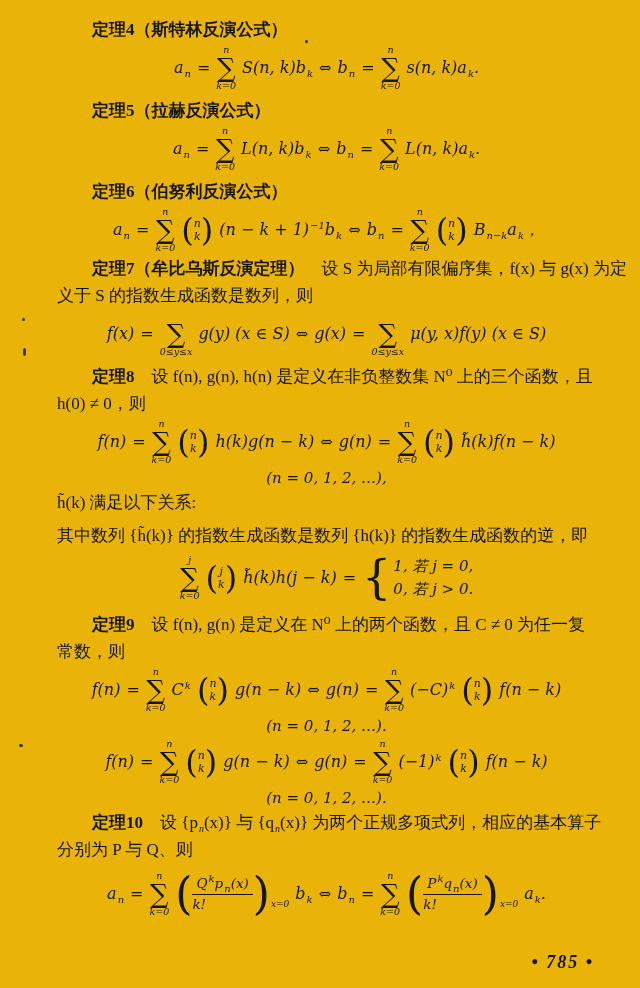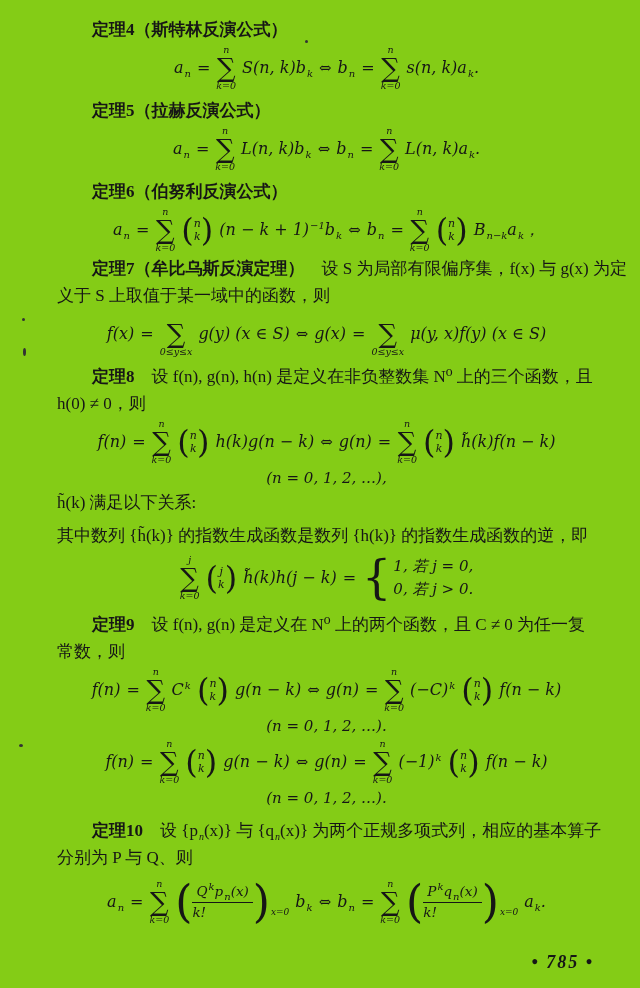--- a/index.html
+++ b/index.html
@@ -1,23 +1,23 @@
 <!DOCTYPE html>
 <html><head>
 <meta charset="utf-8">
 <style>
   html,body{margin:0;padding:0;background:#e8e8e8;}
-  .page{position:relative;width:640px;height:988px;background:#84cc16;color:#161616;overflow:hidden;
+  .page{position:relative;width:640px;height:988px;background:#eab308;color:#161616;overflow:hidden;
         font-family:"Liberation Serif","DejaVu Serif",serif;}
   .content{padding:16px 44px 0 57px;}
   
   .bl{font-size:17px;line-height:27px;white-space:nowrap;}
   .ind{text-indent:35px;}
   .bold{font-weight:bold;}
-  .mt4{margin-top:4px;}.mt6{margin-top:6px;}.mt8{margin-top:8px;}.mt12{margin-top:12px;}
+  .mt4{margin-top:4px;}.mt6{margin-top:6px;}.mt8{}.mt12{margin-top:12px;}
   
   .fr{display:flex;justify-content:center;align-items:center;gap:6px;
       font-family:"DejaVu Serif",serif;font-style:italic;font-size:16px;
       min-height:50px;line-height:1;white-space:nowrap;}
   .fr .grp{display:inline-block;}
   .s{font-size:10px;font-style:italic;line-height:0;margin-left:1px;}
   .u{font-size:10px;font-style:italic;line-height:0;margin-left:1px;}
   .sm{display:inline-flex;flex-direction:column;align-items:center;line-height:1;}
   .sl{font-size:9.5px;font-style:italic;min-height:10px;}
   .sg{font-size:26px;font-style:normal;line-height:1;}
@@ -120,21 +120,21 @@
           <span class="bc">
             <span>n</span>
             <span>k</span>
           </span>
           <span class="bp">)</span>
         </span>
       <span class="grp"><span>B</span><sub class="s">n−k</sub><span>a</span><sub class="s">k</sub><span>，</span></span>
     </div>
 
     <div class="bl ind"><span class="bold">定理7（牟比乌斯反演定理）</span><span>　设 S 为局部有限偏序集，f(x) 与 g(x) 为定</span></div>
-    <div class="bl"><span>义于 S 上取值于某一域中的函数，则</span></div>
+    <div class="bl"><span>义于 S 的指数生成函数是数列，则</span></div>
     <div class="fr">
       <span>f(x)</span>
       <span>=</span>
       <span class="sm">
           <span class="sl">​</span>
           <span class="sg">∑</span>
           <span class="sl">0≤y≤x</span>
         </span>
       <span>g(y)  (x ∈ S)</span>
       <span class="iff">⇔</span>

